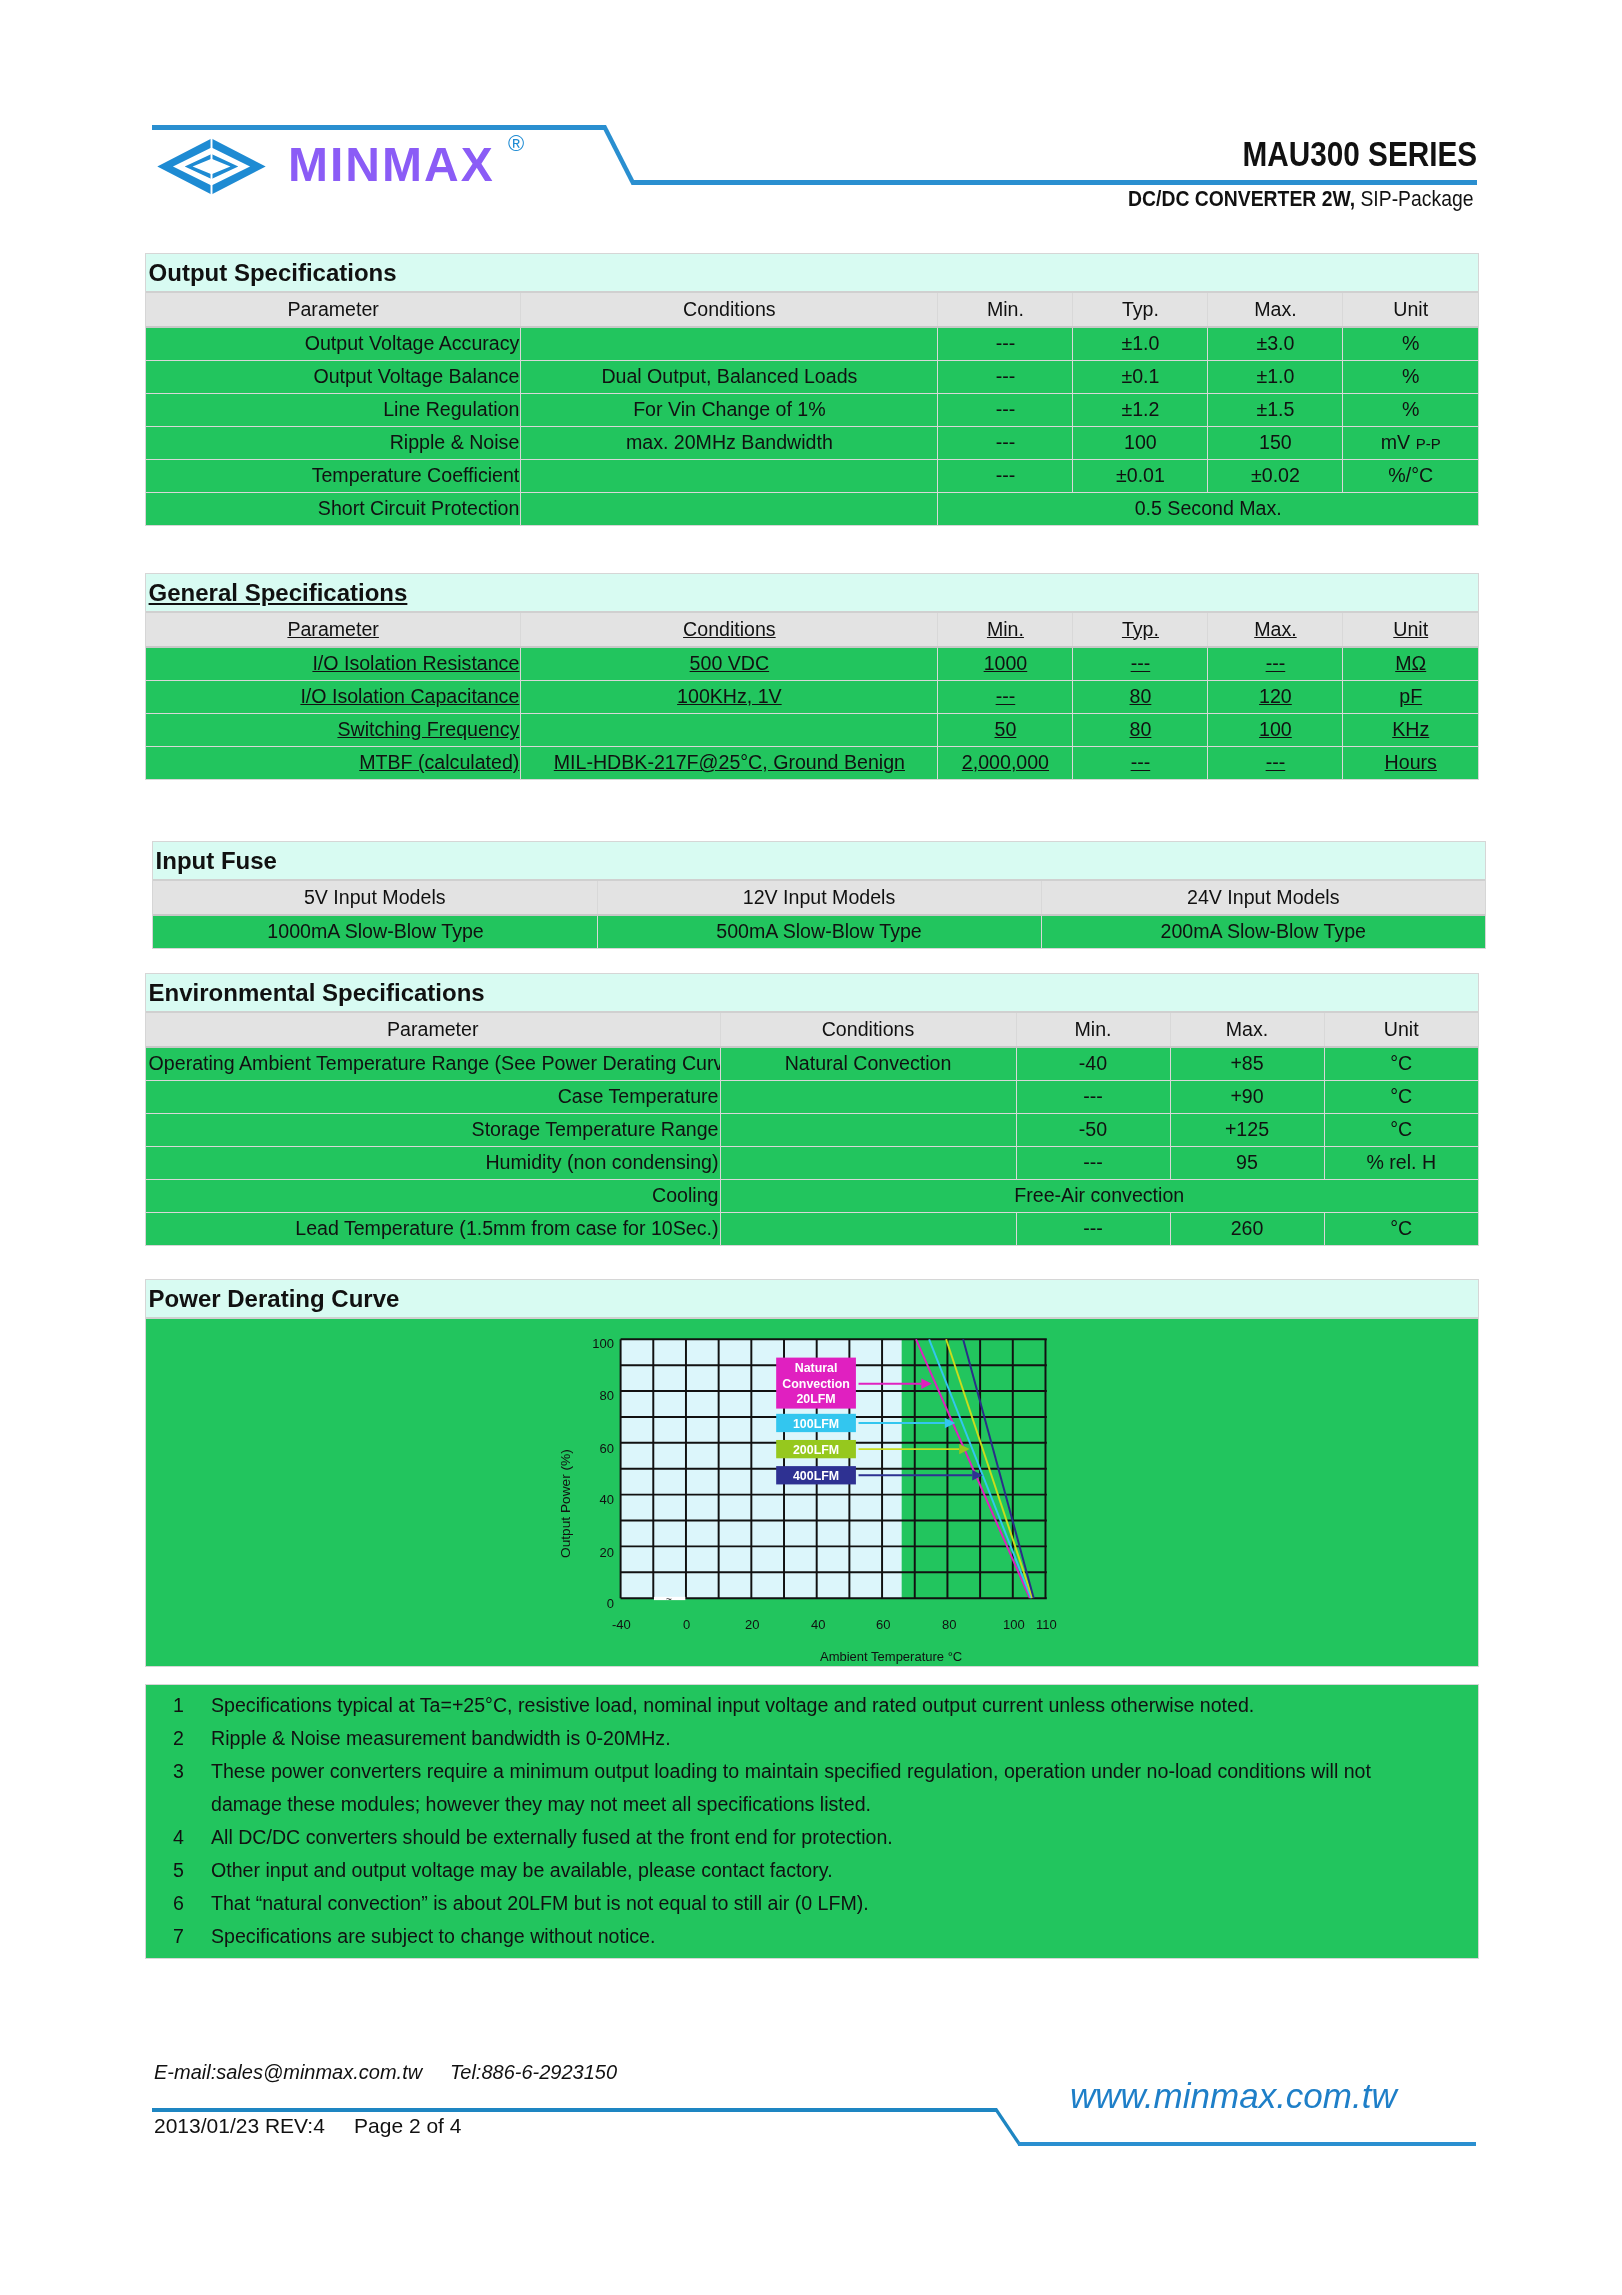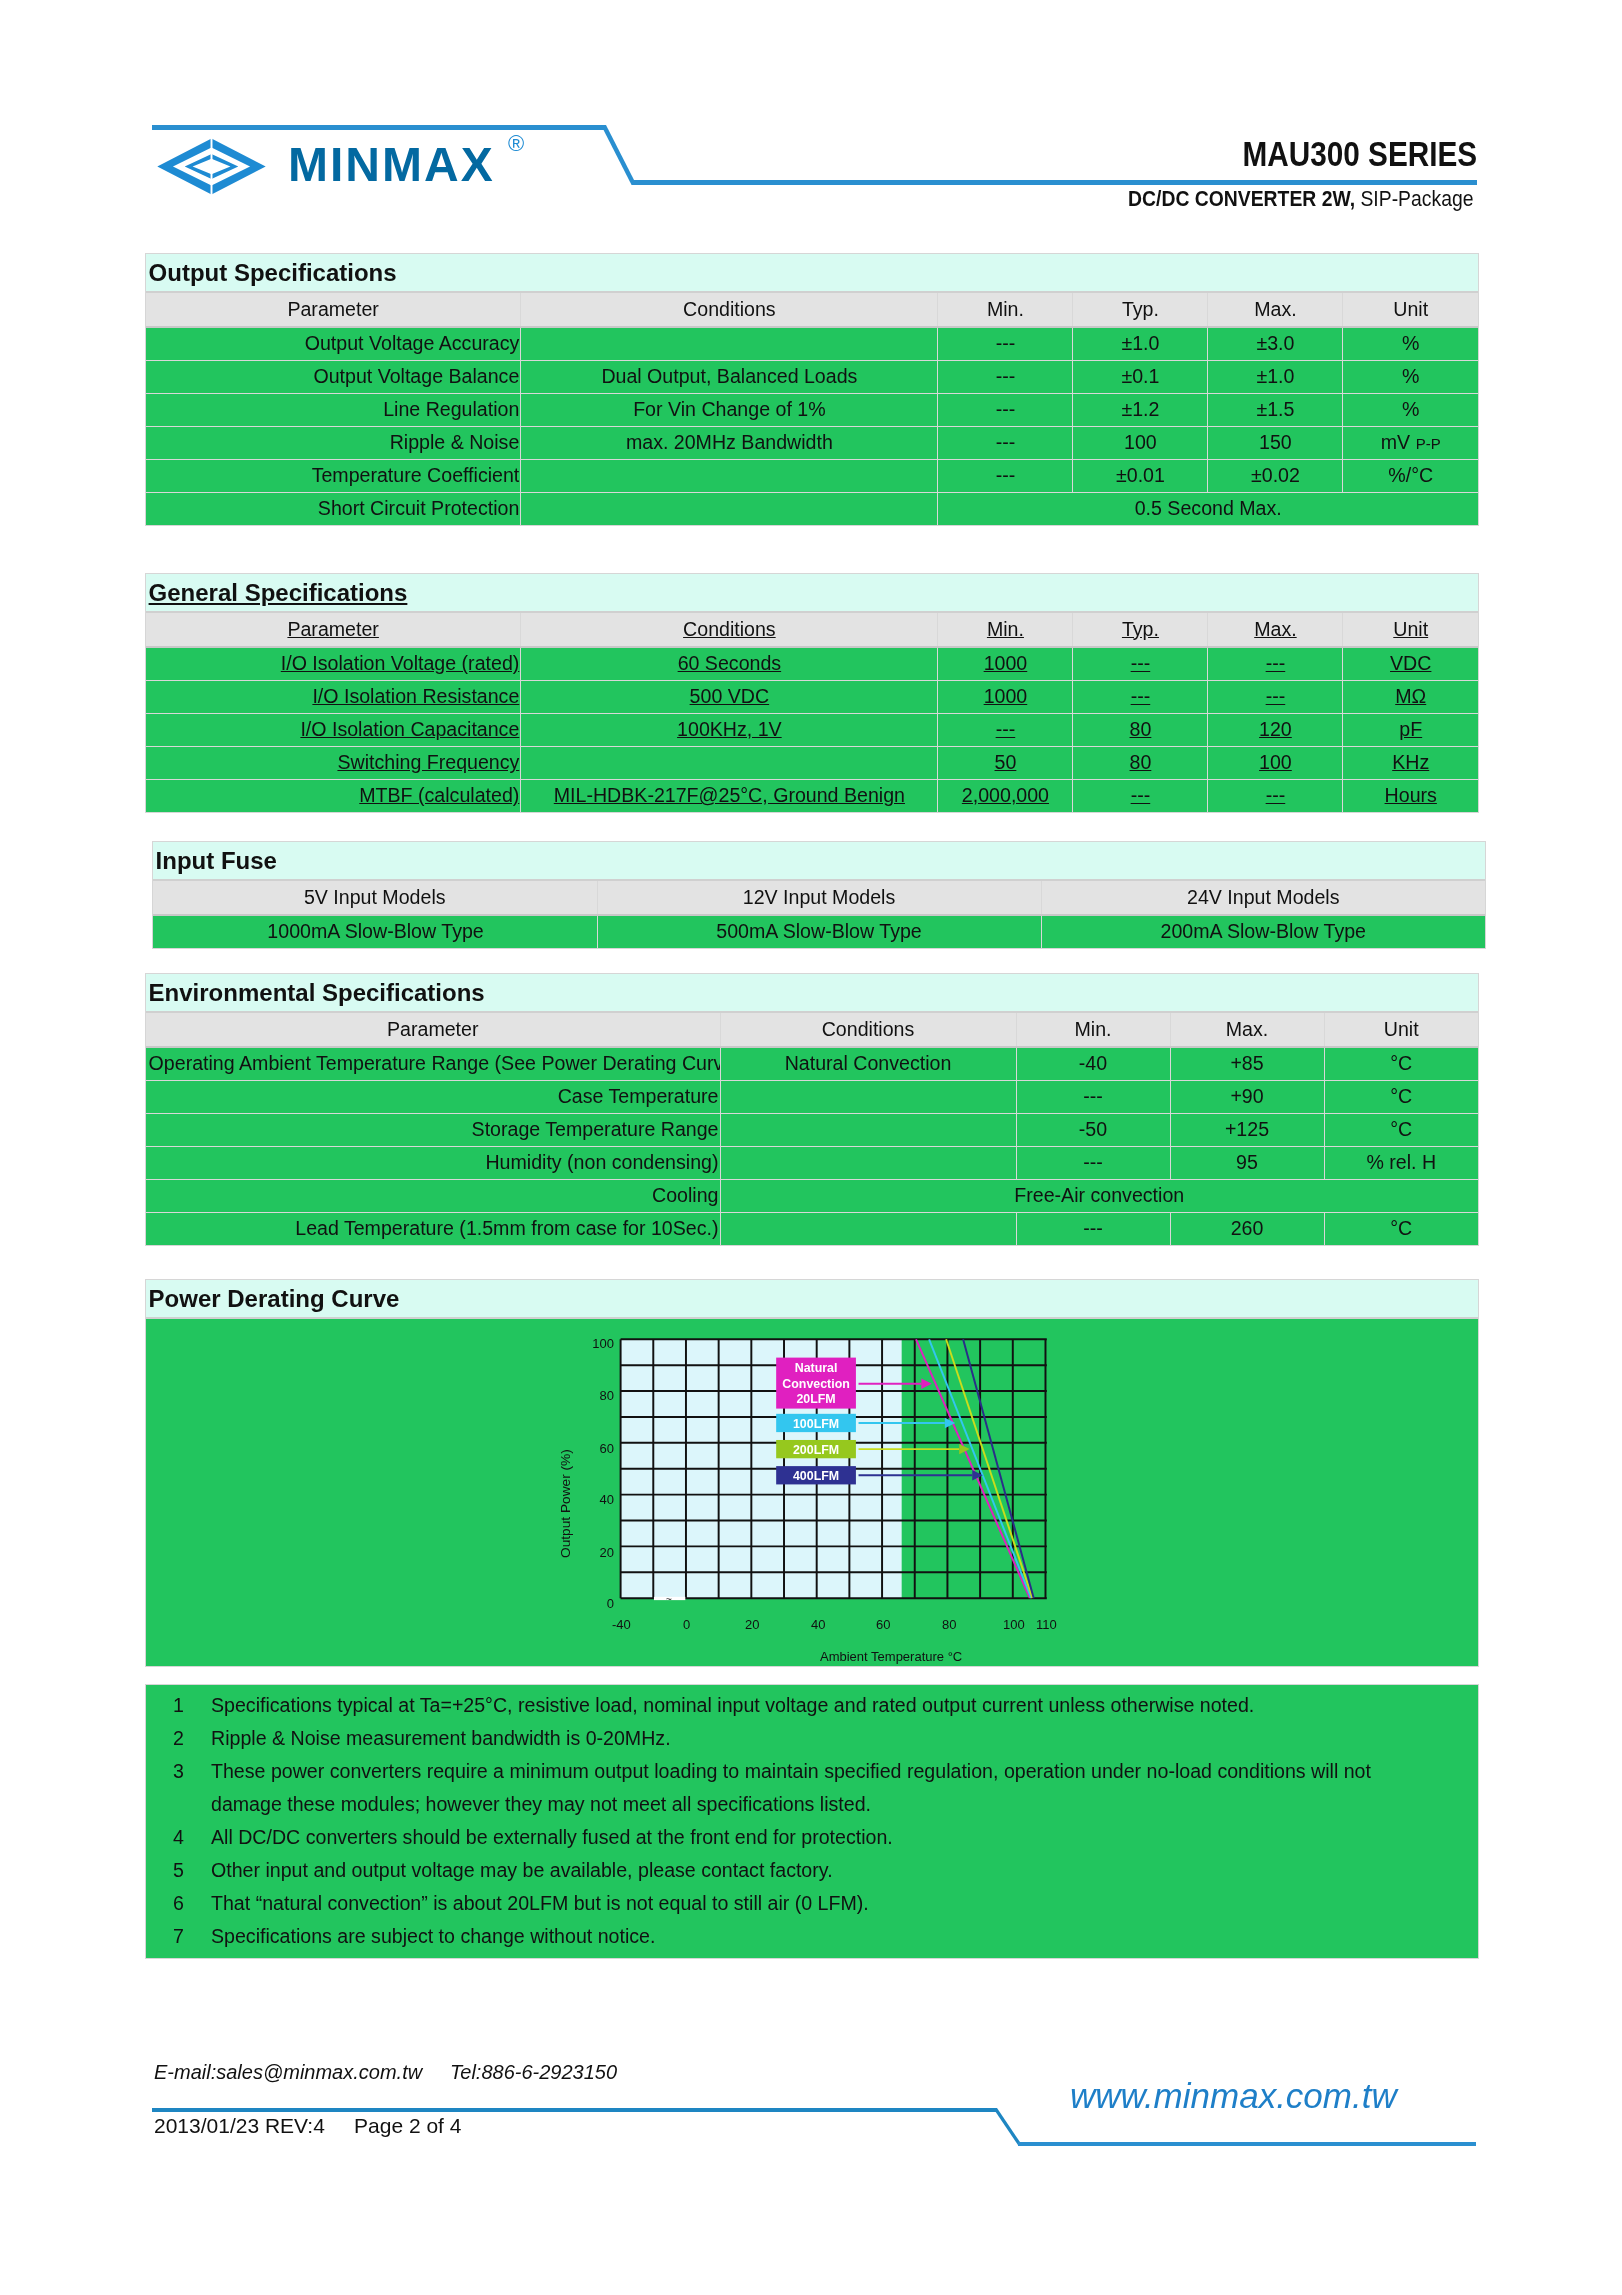--- a/index.html
+++ b/index.html
@@ -2,21 +2,21 @@
 <html style="font-size:10.5px"><head>
 <meta charset="utf-8">
 <style>
   html,body{margin:0;padding:0;background:#fff;}
   body{width:1622px;height:2295px;position:relative;font-family:"Liberation Sans",sans-serif;color:#111;overflow:hidden;}
   .abs{position:absolute;}
   
   .hdr-line1{left:152px;top:125px;width:452px;height:4.6px;background:#2a8fd0;}
   .hdr-slant{left:601px;top:125px;width:4.6px;height:60px;background:#2a8fd0;transform-origin:top left;transform:skewX(27deg);}
   .hdr-line2{left:633px;top:180px;width:844px;height:4.6px;background:#2a8fd0;}
-  .logo-text{left:288px;top:137px;font-size:48px;font-weight:bold;color:#0369a1;letter-spacing:2px;}
+  .logo-text{left:288px;top:137px;font-size:48px;font-weight:bold;color:#8b5cf6;letter-spacing:2px;}
   .logo-reg{left:508px;top:131px;font-size:22px;color:#1e8bd3;}
   .series-title{right:145px;top:134px;font-size:35px;font-weight:bold;transform:scaleX(0.85);transform-origin:right;}
   .subtitle{right:149px;top:186px;font-size:22px;transform:scaleX(0.88);transform-origin:right;}
   .subtitle b{font-weight:bold;}
   
   .section{position:absolute;left:145px;width:1332px;border:1.3px solid #d6d6d6;background:#22c55e;}
   .sec-title{background:#d8fbf2;font-size:24px;font-weight:bold;padding:3.9px 2.6px;height:29px;line-height:29px;border-bottom:2px solid #d0d0d0;}
   table{border-collapse:collapse;width:100%;table-layout:fixed;font-size:19.6px;}
   th{background:#e3e3e3;font-weight:normal;height:31px;text-align:center;border-bottom:2px solid #c8c8c8;border-left:1.3px solid #d8d8d8;}
   th:first-child{border-left:none;}
@@ -147,28 +147,20 @@
       <th>Parameter</th>
       <th>Conditions</th>
       <th>Min.</th>
       <th>Typ.</th>
       <th>Max.</th>
       <th>Unit</th>
     </tr>
       </thead>
     <tbody>
       <tr>
-        <td>I/O Isolation Voltage (rated)</td>
-        <td>60 Seconds</td>
-        <td>1000</td>
-        <td>---</td>
-        <td>---</td>
-        <td>VDC</td>
-      </tr>
-      <tr>
         <td>I/O Isolation Resistance</td>
         <td>500 VDC</td>
         <td>1000</td>
         <td>---</td>
         <td>---</td>
         <td>MΩ</td>
       </tr>
       <tr>
         <td>I/O Isolation Capacitance</td>
         <td>100KHz, 1V</td>

